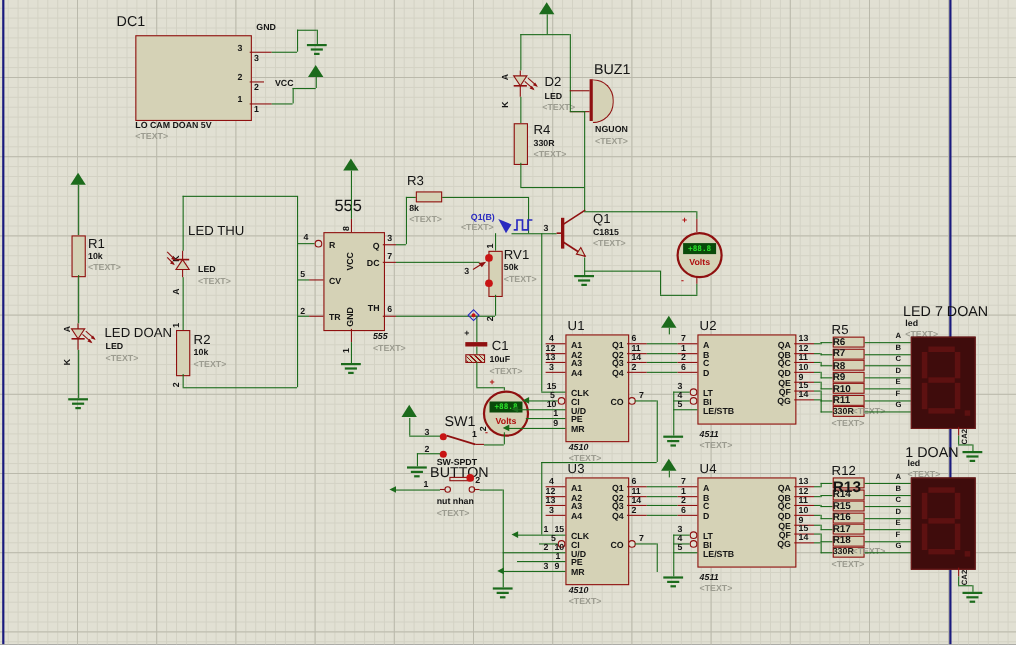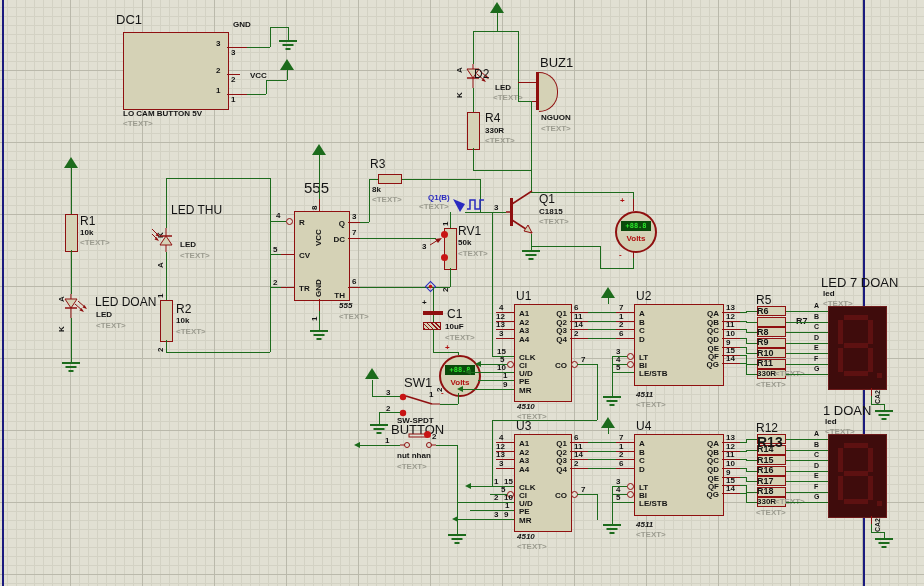--- a/index.html
+++ b/index.html
@@ -52,23 +52,23 @@
   svg{position:absolute;overflow:visible}
 </style>
 </head>
 <body>
 
 <div id="canvas">
 
 <i class="sheet" style="left:2px;top:0;height:586px"></i>
 <i class="sheet" style="left:863px;top:0;height:586px"></i>
 
-<span class="lbl s13" style="left:116px;top:13px">DC1</span>
+<span class="lbl s13" style="left:106px;top:13px">DC1</span>
 <div class="chip" style="left:123px;top:32px;width:104px;height:76px"></div>
-<span class="lbl b8" style="left:123px;top:110px">LO CAM BUTTON 5V</span>
+<span class="lbl b8" style="left:123px;top:110px">LO CAM DOAN 5V</span>
 <span class="lbl b8 gray" style="left:123px;top:120px">&lt;TEXT&gt;</span>
 <i class="rh" style="left:227px;top:47px;width:20px"></i>
 <i class="rh" style="left:227px;top:74px;width:13px"></i>
 <i class="rh" style="left:227px;top:94px;width:20px"></i>
 <span class="lbl b8" style="left:216px;top:40px">3</span>
 <span class="lbl b8" style="left:216px;top:67px">2</span>
 <span class="lbl b8" style="left:216px;top:87px">1</span>
 <span class="lbl b8" style="left:231px;top:49px">3</span>
 <span class="lbl b8" style="left:231px;top:76px">2</span>
 <span class="lbl b8" style="left:231px;top:96px">1</span>
@@ -98,21 +98,21 @@
   <polygon points="2,5 14,5 8,14" fill="#d5d2b6" stroke="#8f1010"></polygon>
   <line x1="2" y1="14" x2="14" y2="14" stroke="#8f1010" stroke-width="1.5"></line>
   <line x1="8" y1="14" x2="8" y2="24" stroke="#8f1010"></line>
   <line x1="12" y1="10" x2="20" y2="17" stroke="#8f1010"></line>
       <polygon points="21,18 16.5,16.5 18.5,14" fill="#8f1010"></polygon>
   <line x1="15" y1="7" x2="23" y2="14" stroke="#8f1010"></line>
       <polygon points="24,15 19.5,13.5 21.5,11" fill="#8f1010"></polygon>
 </svg>
 <span class="lbl b8 rot" style="left:456px;top:73px">A</span>
 <span class="lbl b8 rot" style="left:456px;top:98px">K</span>
-<span class="lbl s12" style="left:474px;top:68px">D2</span>
+<span class="lbl s12" style="left:495px;top:68px">D2</span>
 <span class="lbl b8" style="left:495px;top:84px">LED</span>
 <span class="lbl b8 gray" style="left:493px;top:94px">&lt;TEXT&gt;</span>
 <i class="wv" style="left:473px;top:88px;height:24px"></i>
 <div class="resv" style="left:467px;top:112px;height:36px"></div>
 <span class="lbl s12" style="left:485px;top:112px">R4</span>
 <span class="lbl b8" style="left:485px;top:127px">330R</span>
 <span class="lbl b8 gray" style="left:485px;top:137px">&lt;TEXT&gt;</span>
 <i class="wv" style="left:473px;top:148px;height:22px"></i>
 <i class="wh" style="left:473px;top:170px;width:58px"></i>
 <i class="wv" style="left:518px;top:31px;height:70px"></i>
@@ -181,21 +181,21 @@
 <span class="lbl b8 rot" style="left:157px;top:352px">2</span>
 <i class="wv" style="left:166px;top:340px;height:12px"></i>
 
 <span class="lbl s15" style="left:304px;top:180px">555</span>
 <div class="chip" style="left:294px;top:211px;width:54px;height:88px">
   <span class="pn" style="left:4px;top:6px">R</span>
   <span class="pn" style="left:4px;top:39px">CV</span>
   <span class="pn" style="left:4px;top:72px">TR</span>
   <span class="pn" style="right:4px;top:7px">Q</span>
   <span class="pn" style="right:4px;top:23px">DC</span>
-  <span class="pn" style="right:4px;top:79px">TH</span>
+  <span class="pn" style="right:4px;top:64px">TH</span>
   <span class="pn rot" style="left:19px;top:34px">VCC</span>
   <span class="pn rot" style="left:19px;top:85px">GND</span>
 </div>
 <span class="lbl b8 it" style="left:339px;top:302px">555</span>
 <span class="lbl b8 gray" style="left:339px;top:313px">&lt;TEXT&gt;</span>
 <div class="bub" style="left:286px;top:218px"></div>
 <i class="wh" style="left:270px;top:221px;width:16px"></i>
 <i class="rh" style="left:281px;top:254px;width:13px"></i>
 <i class="rh" style="left:281px;top:287px;width:13px"></i>
 <span class="lbl b8" style="left:276px;top:212px">4</span>
@@ -508,21 +508,21 @@
 
 <span class="lbl s12" style="left:756px;top:294px">R5</span>
 <div class="resh" style="left:757px;top:306px;width:27px"></div>
 <div class="resh" style="left:757px;top:317px;width:27px"></div>
 <div class="resh" style="left:757px;top:327px;width:27px"></div>
 <div class="resh" style="left:757px;top:338px;width:27px"></div>
 <div class="resh" style="left:757px;top:348px;width:27px"></div>
 <div class="resh" style="left:757px;top:359px;width:27px"></div>
 <div class="resh" style="left:757px;top:369px;width:27px"></div>
 <span class="lbl b8" style="left:757px;top:307px;font-size:9px">R6</span>
-<span class="lbl b8" style="left:796px;top:317px;font-size:9px">R7</span>
+<span class="lbl b8" style="left:757px;top:317px;font-size:9px">R7</span>
 <span class="lbl b8" style="left:757px;top:328px;font-size:9px">R8</span>
 <span class="lbl b8" style="left:757px;top:338px;font-size:9px">R9</span>
 <span class="lbl b8" style="left:757px;top:349px;font-size:9px">R10</span>
 <span class="lbl b8" style="left:757px;top:359px;font-size:9px">R11</span>
 <span class="lbl b8" style="left:757px;top:370px">330R</span>
 <span class="lbl b8 gray" style="left:775px;top:370px">&lt;TEXT&gt;</span>
 <span class="lbl b8 gray" style="left:756px;top:381px">&lt;TEXT&gt;</span>
 <i class="wh" style="left:786px;top:311px;width:42px"></i>
 <i class="wh" style="left:786px;top:322px;width:42px"></i>
 <i class="wh" style="left:786px;top:332px;width:42px"></i>

